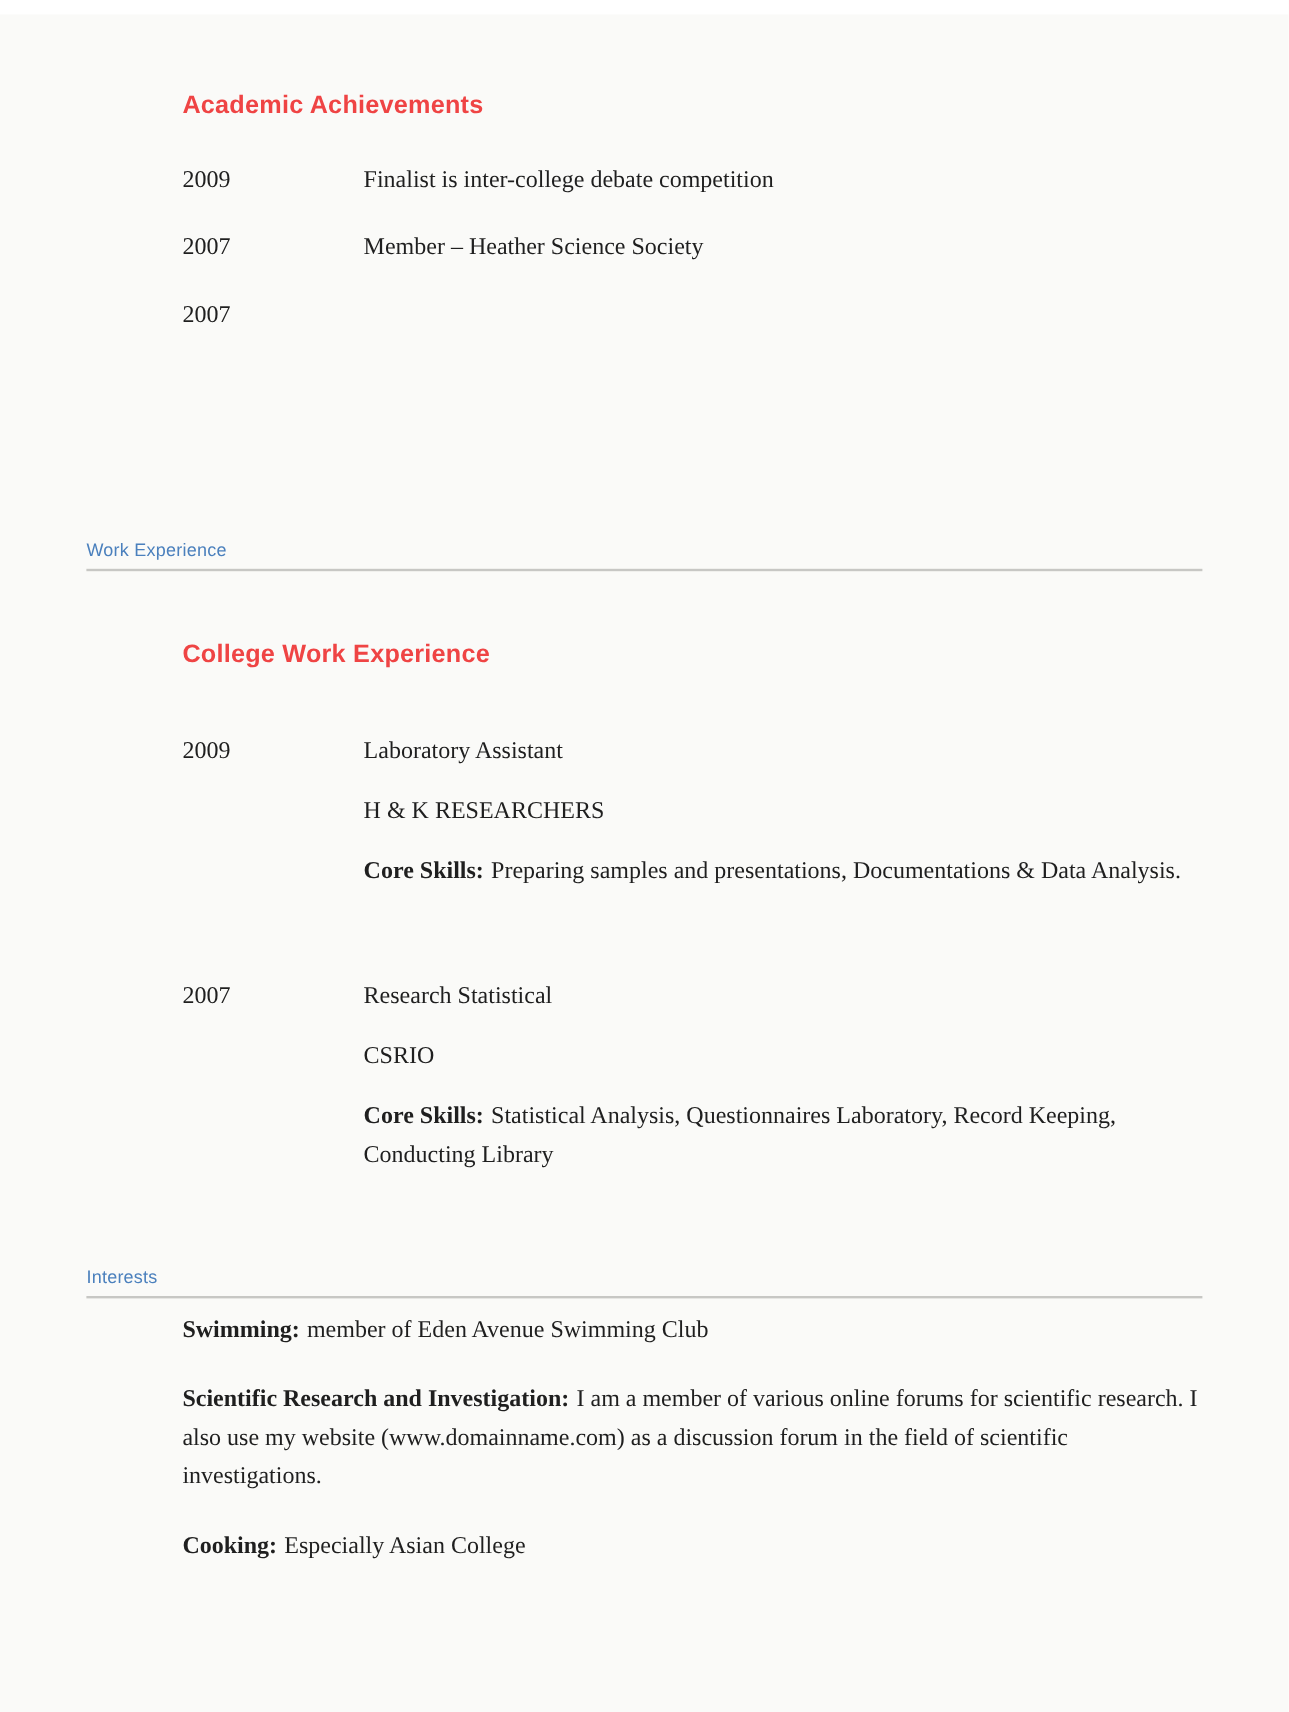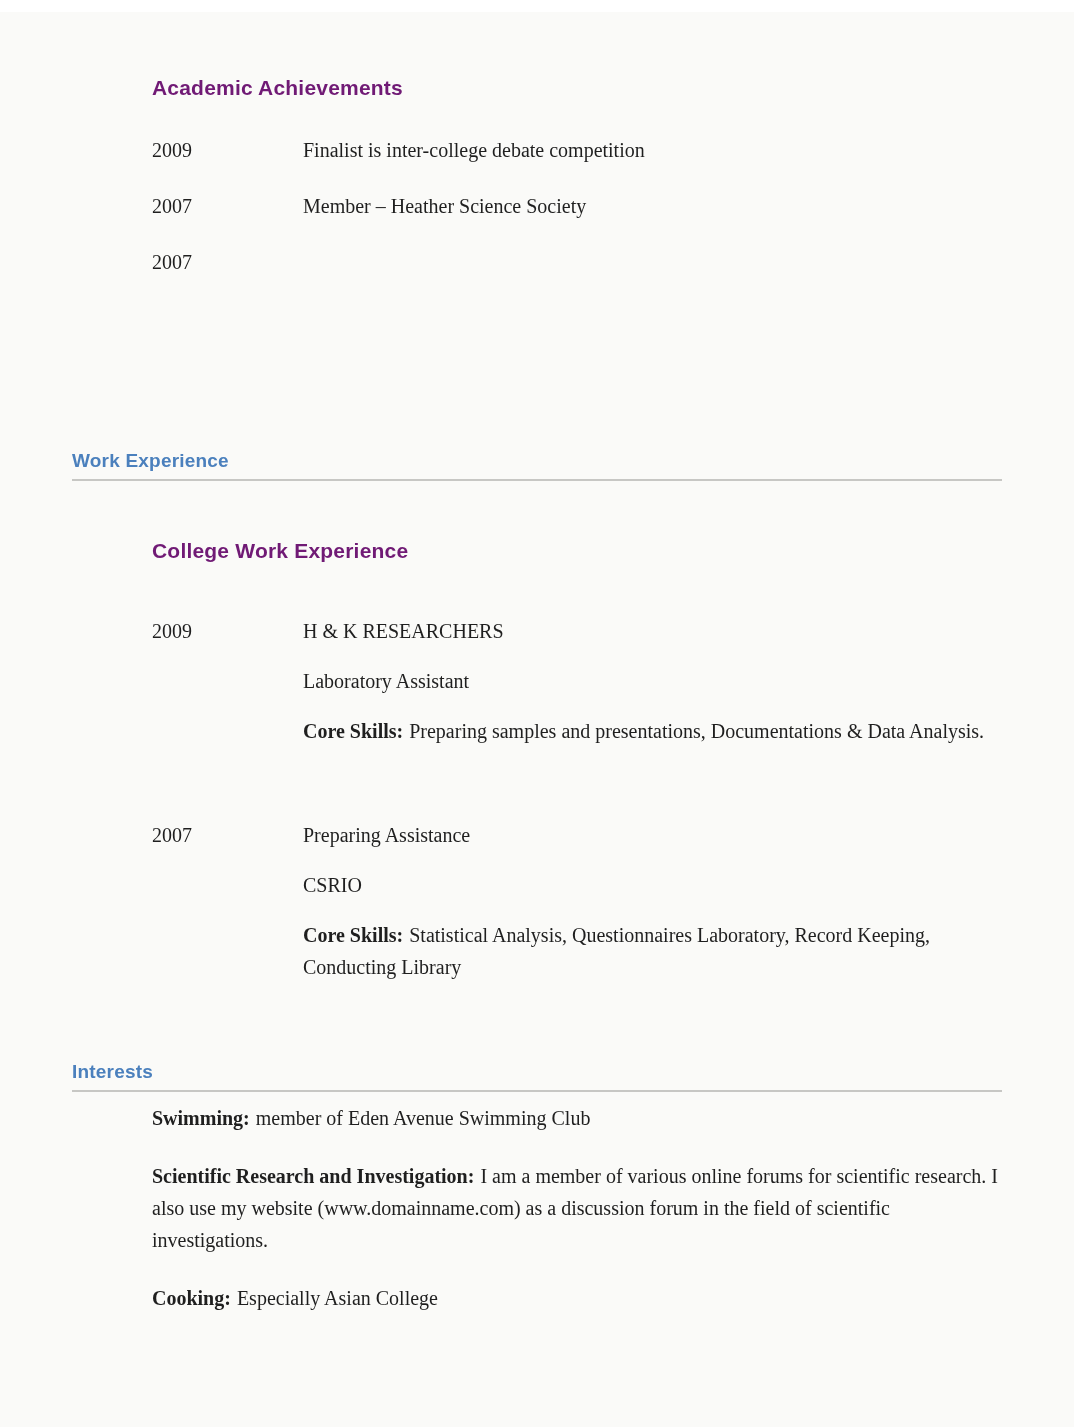--- a/index.html
+++ b/index.html
@@ -14,27 +14,27 @@
     color: #1f1f1f;
     font-family: "Liberation Serif", "DejaVu Serif", serif;
     font-size: 20px;
   }
 
   
   .h-sub {
     font-family: "Liberation Sans", "DejaVu Sans", sans-serif;
     font-weight: bold;
     font-size: 21px;
-    color: #701a75;
+    color: #ef4444;
     letter-spacing: 0.2px;
   }
   .h-main {
     font-family: "Liberation Sans", "DejaVu Sans", sans-serif;
-    font-weight: bold;
-    font-size: 19px;
+    font-weight: normal;
+    font-size: 15px;
     color: #4b80bd;
     letter-spacing: 0.2px;
   }
   .rule {
     border: none;
     height: 2px;
     background: #c7c7c4;
     margin: 7px 0 0 0;
   }
 
@@ -86,30 +86,30 @@
   <section class="section-work">
     <div class="h-main">Work Experience</div>
     <hr class="rule">
 
     <div class="subsection">
       <div class="h-sub">College Work Experience</div>
 
       <div class="job">
         <div class="col-year">2009</div>
         <div class="job-body">
+          <p>Laboratory Assistant</p>
           <p>H &amp; K RESEARCHERS</p>
-          <p>Laboratory Assistant</p>
           <p><span class="bold-label">Core Skills:</span><span>Preparing samples and presentations, Documentations &amp; Data Analysis.</span></p>
         </div>
       </div>
 
       <div class="job">
         <div class="col-year">2007</div>
         <div class="job-body">
-          <p>Preparing Assistance</p>
+          <p>Research Statistical</p>
           <p>CSRIO</p>
           <p><span class="bold-label">Core Skills:</span><span>Statistical Analysis, Questionnaires Laboratory, Record Keeping, Conducting Library</span></p>
         </div>
       </div>
     </div>
   </section>
 
   <section class="section-interests">
     <div class="h-main">Interests</div>
     <hr class="rule">

